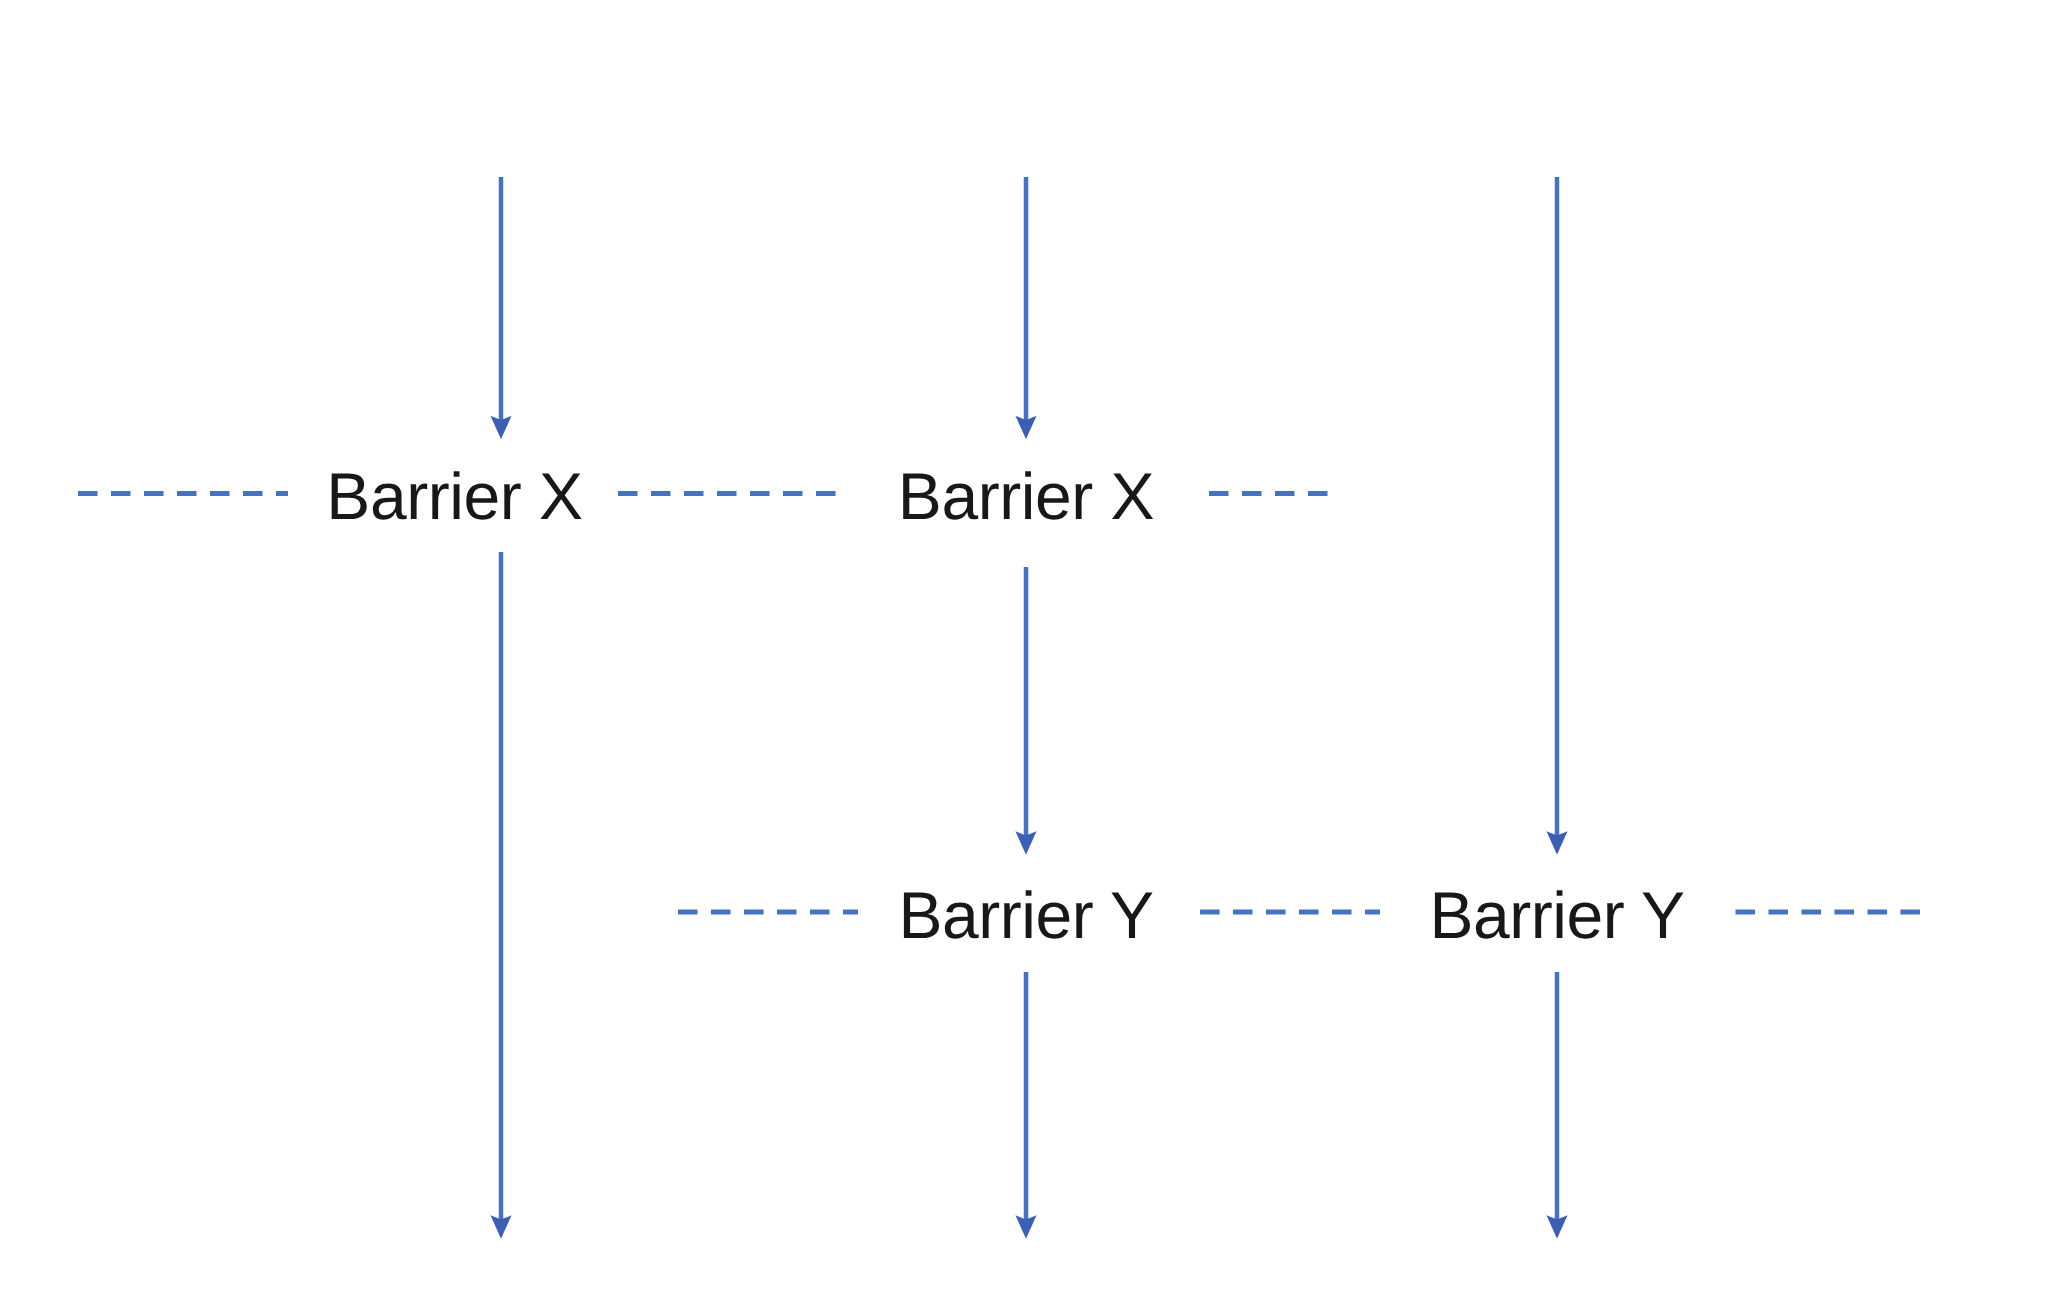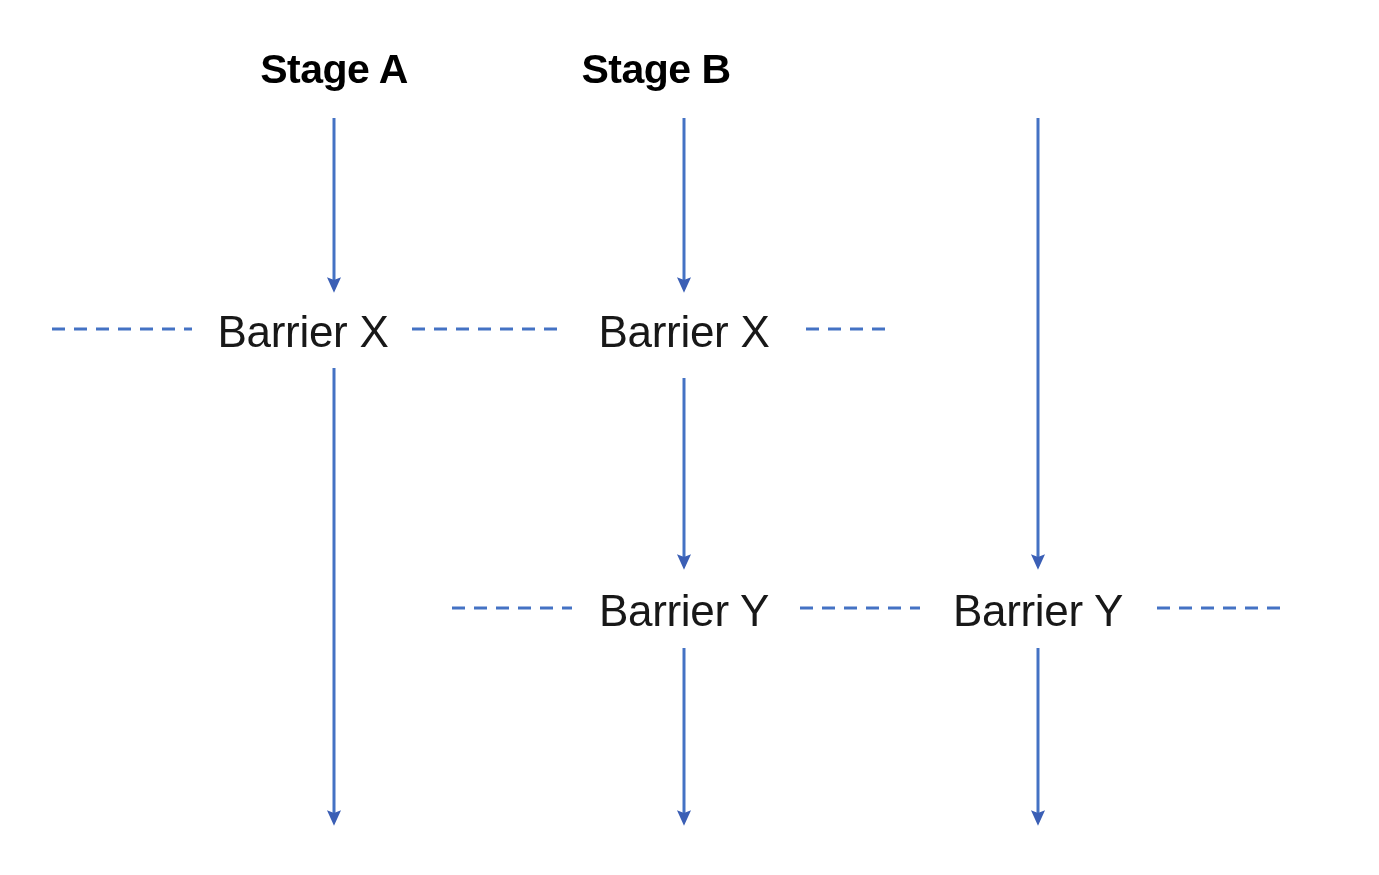--- a/index.html
+++ b/index.html
@@ -29,22 +29,20 @@
   }
 
   .arrow-svg{position:absolute;overflow:visible;}
   .dash-svg{position:absolute;overflow:visible;}
 </style>
 </head>
 <body>
 
 <div id="canvas">
 
-  <div class="stage-header" style="left:334px;top:46px;">Stage A</div>
-  <div class="stage-header" style="left:656px;top:46px;">Stage B</div>
 
   <svg class="arrow-svg" style="left:0;top:0;width:1379px;height:875px;">
     <defs>
       <marker id="ah" viewBox="0 0 12 12" refX="6" refY="6" markerWidth="5.2" markerHeight="5.2" orient="auto-start-reverse">
         <path d="M 0 0.6 L 12 6 L 0 11.4 L 2.2 6 Z" fill="#3B5FB5"></path>
       </marker>
     </defs>
 
     <line x1="334" y1="118" x2="334" y2="285" stroke="#4472C4" stroke-width="3" marker-end="url(#ah)"></line>
     <line x1="334" y1="368" x2="334" y2="818" stroke="#4472C4" stroke-width="3" marker-end="url(#ah)"></line>

